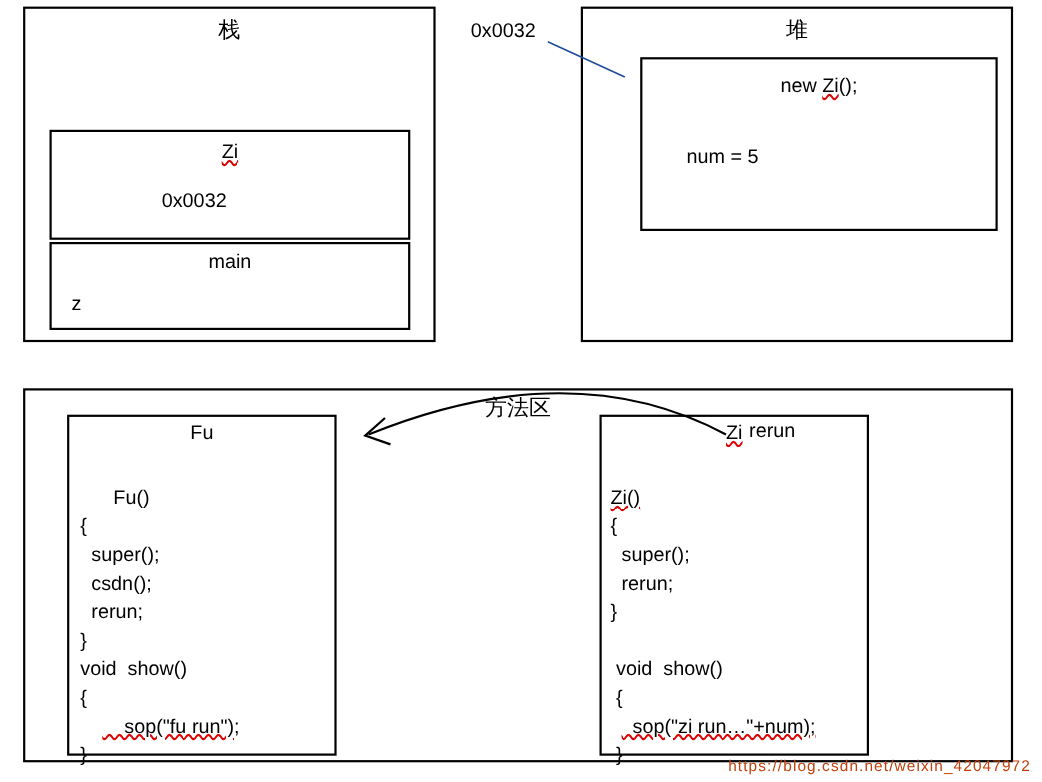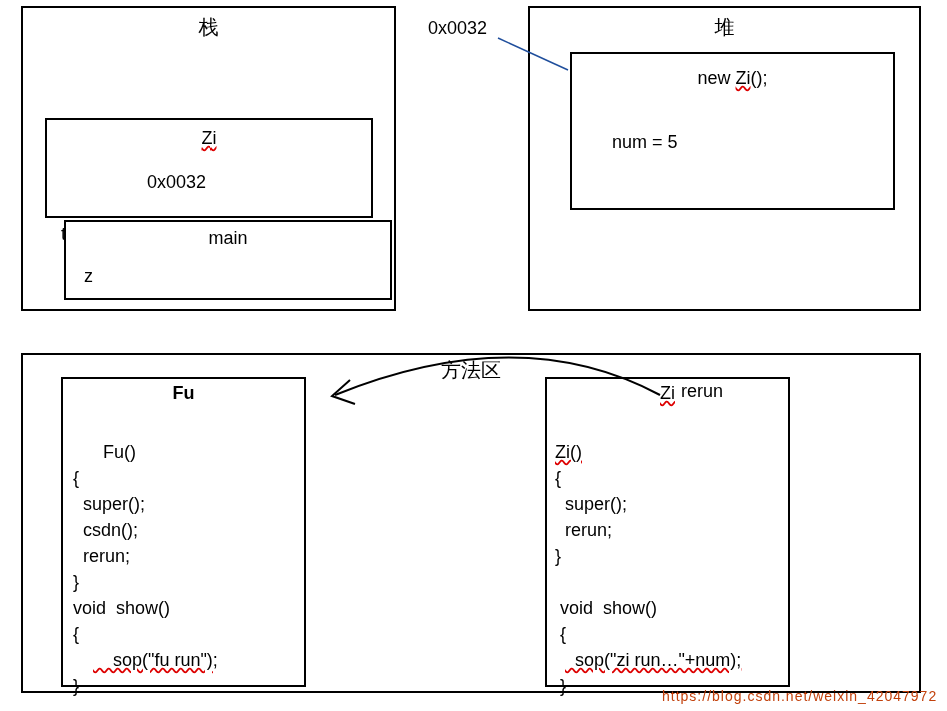--- a/index.html
+++ b/index.html
@@ -60,44 +60,44 @@
   <div class="label-center" style="left:0; top:6px; width:100%; font-size:20px;">栈</div>
 
   <div class="box" style="left:22px; top:110px; width:328px; height:100px;">
     <div class="label-center" style="left:0; top:8px; width:100%;">
       <span class="underline-red">Zi</span>
     </div>
     <div class="label" style="left:14px; top:56px;margin-top:48px;">this</div>
     <div class="label" style="left:100px; top:52px;">0x0032</div>
   </div>
 
-  <div class="box" style="left:22px; top:212px; width:328px; height:80px;margin-left:19px;">
+  <div class="box" style="left:22px; top:212px; width:328px; height:80px;">
     <div class="label-center" style="left:0; top:6px; width:100%;">main</div>
     <div class="label" style="left:18px; top:44px;">z</div>
   </div>
 </div>
 
 <div class="label" style="left:428px; top:18px;">0x0032</div>
 
 <div class="box" style="left:528px; top:6px; width:393px; height:305px;">
   <div class="label-center" style="left:0; top:6px; width:100%; font-size:20px;">堆</div>
 
-  <div class="box" style="left:40px; top:44px; width:325px; height:158px;">
+  <div class="box" style="left:52px; top:44px; width:325px; height:158px;">
     <div class="label-center" style="left:0; top:14px; width:100%;">
       <span>new  </span><span class="underline-red">Zi</span><span>();</span>
     </div>
     <div class="label" style="left:40px; top:78px;">num  = 5</div>
   </div>
 </div>
 
 <div class="box" style="left:21px; top:353px; width:900px; height:340px;">
   <div class="label-center" style="left:0; top:2px; width:100%; font-size:20px;">方法区</div>
 
   <div class="box" style="left:38px; top:22px; width:245px; height:310px;">
-    <div class="label-center" style="left:0; top:4px; width:100%;font-weight:bold;">Fu</div>
+    <div class="label-center" style="left:0; top:4px; width:100%;">Fu</div>
     <div class="code" style="left:10px; top:34px;">
       <span>Fu()</span>
 <span>{</span>
 <span>  super();</span>
 <span>  csdn();</span>
 <span>  rerun;</span>
 <span>}</span>
 <span>void  show()</span>
 <span>{</span>
     <span class="underline-red">    sop("fu run");</span>

